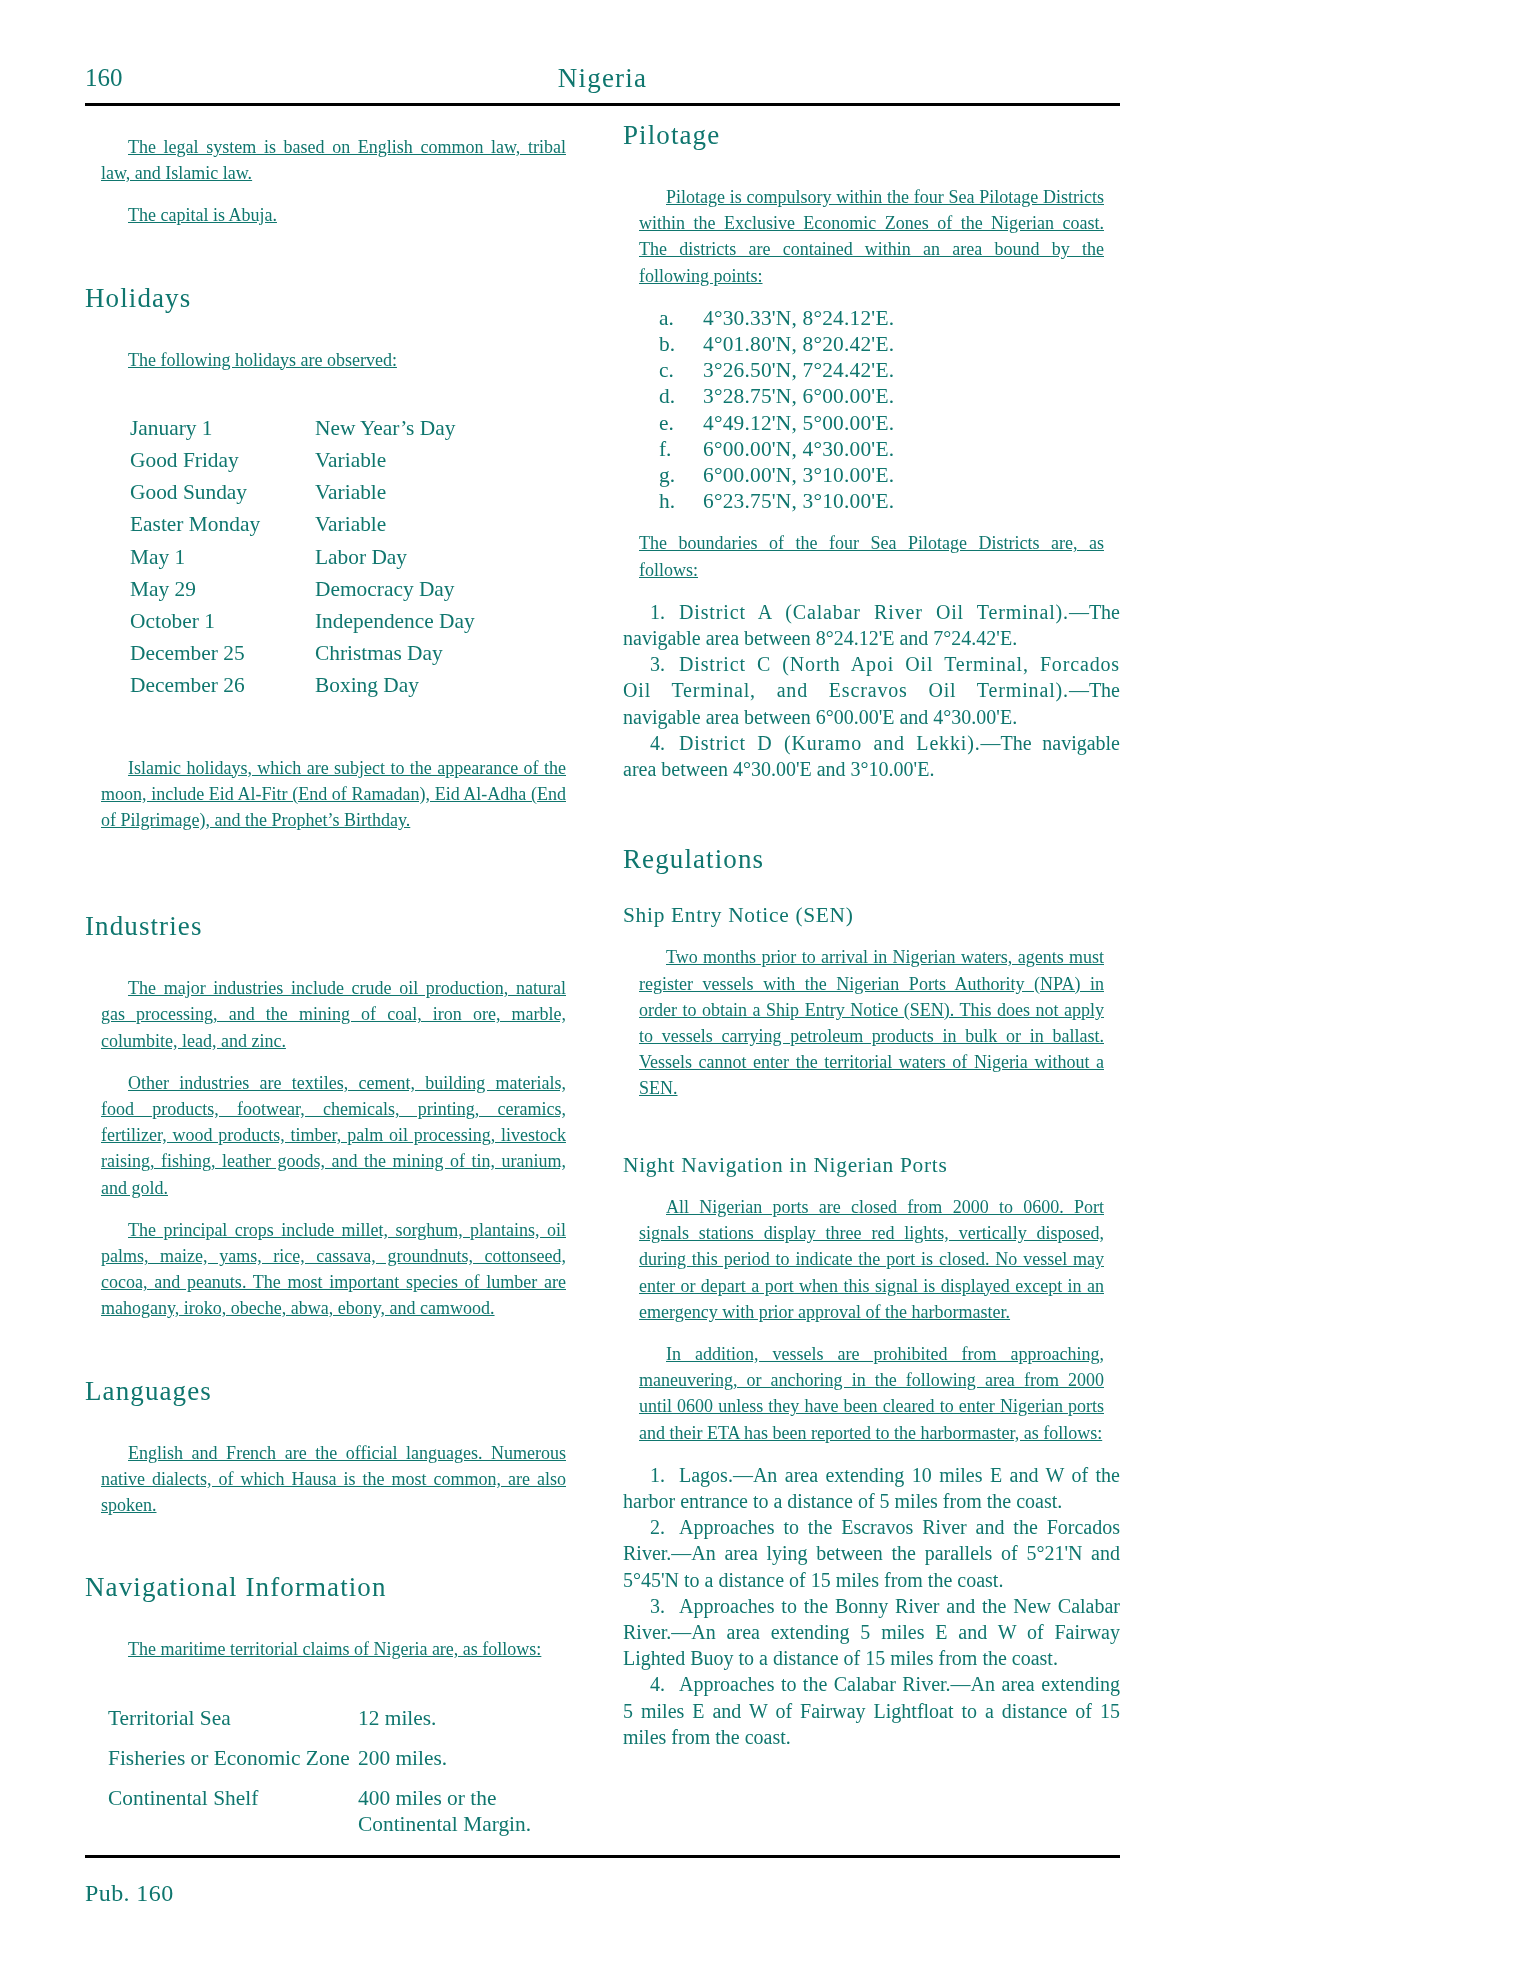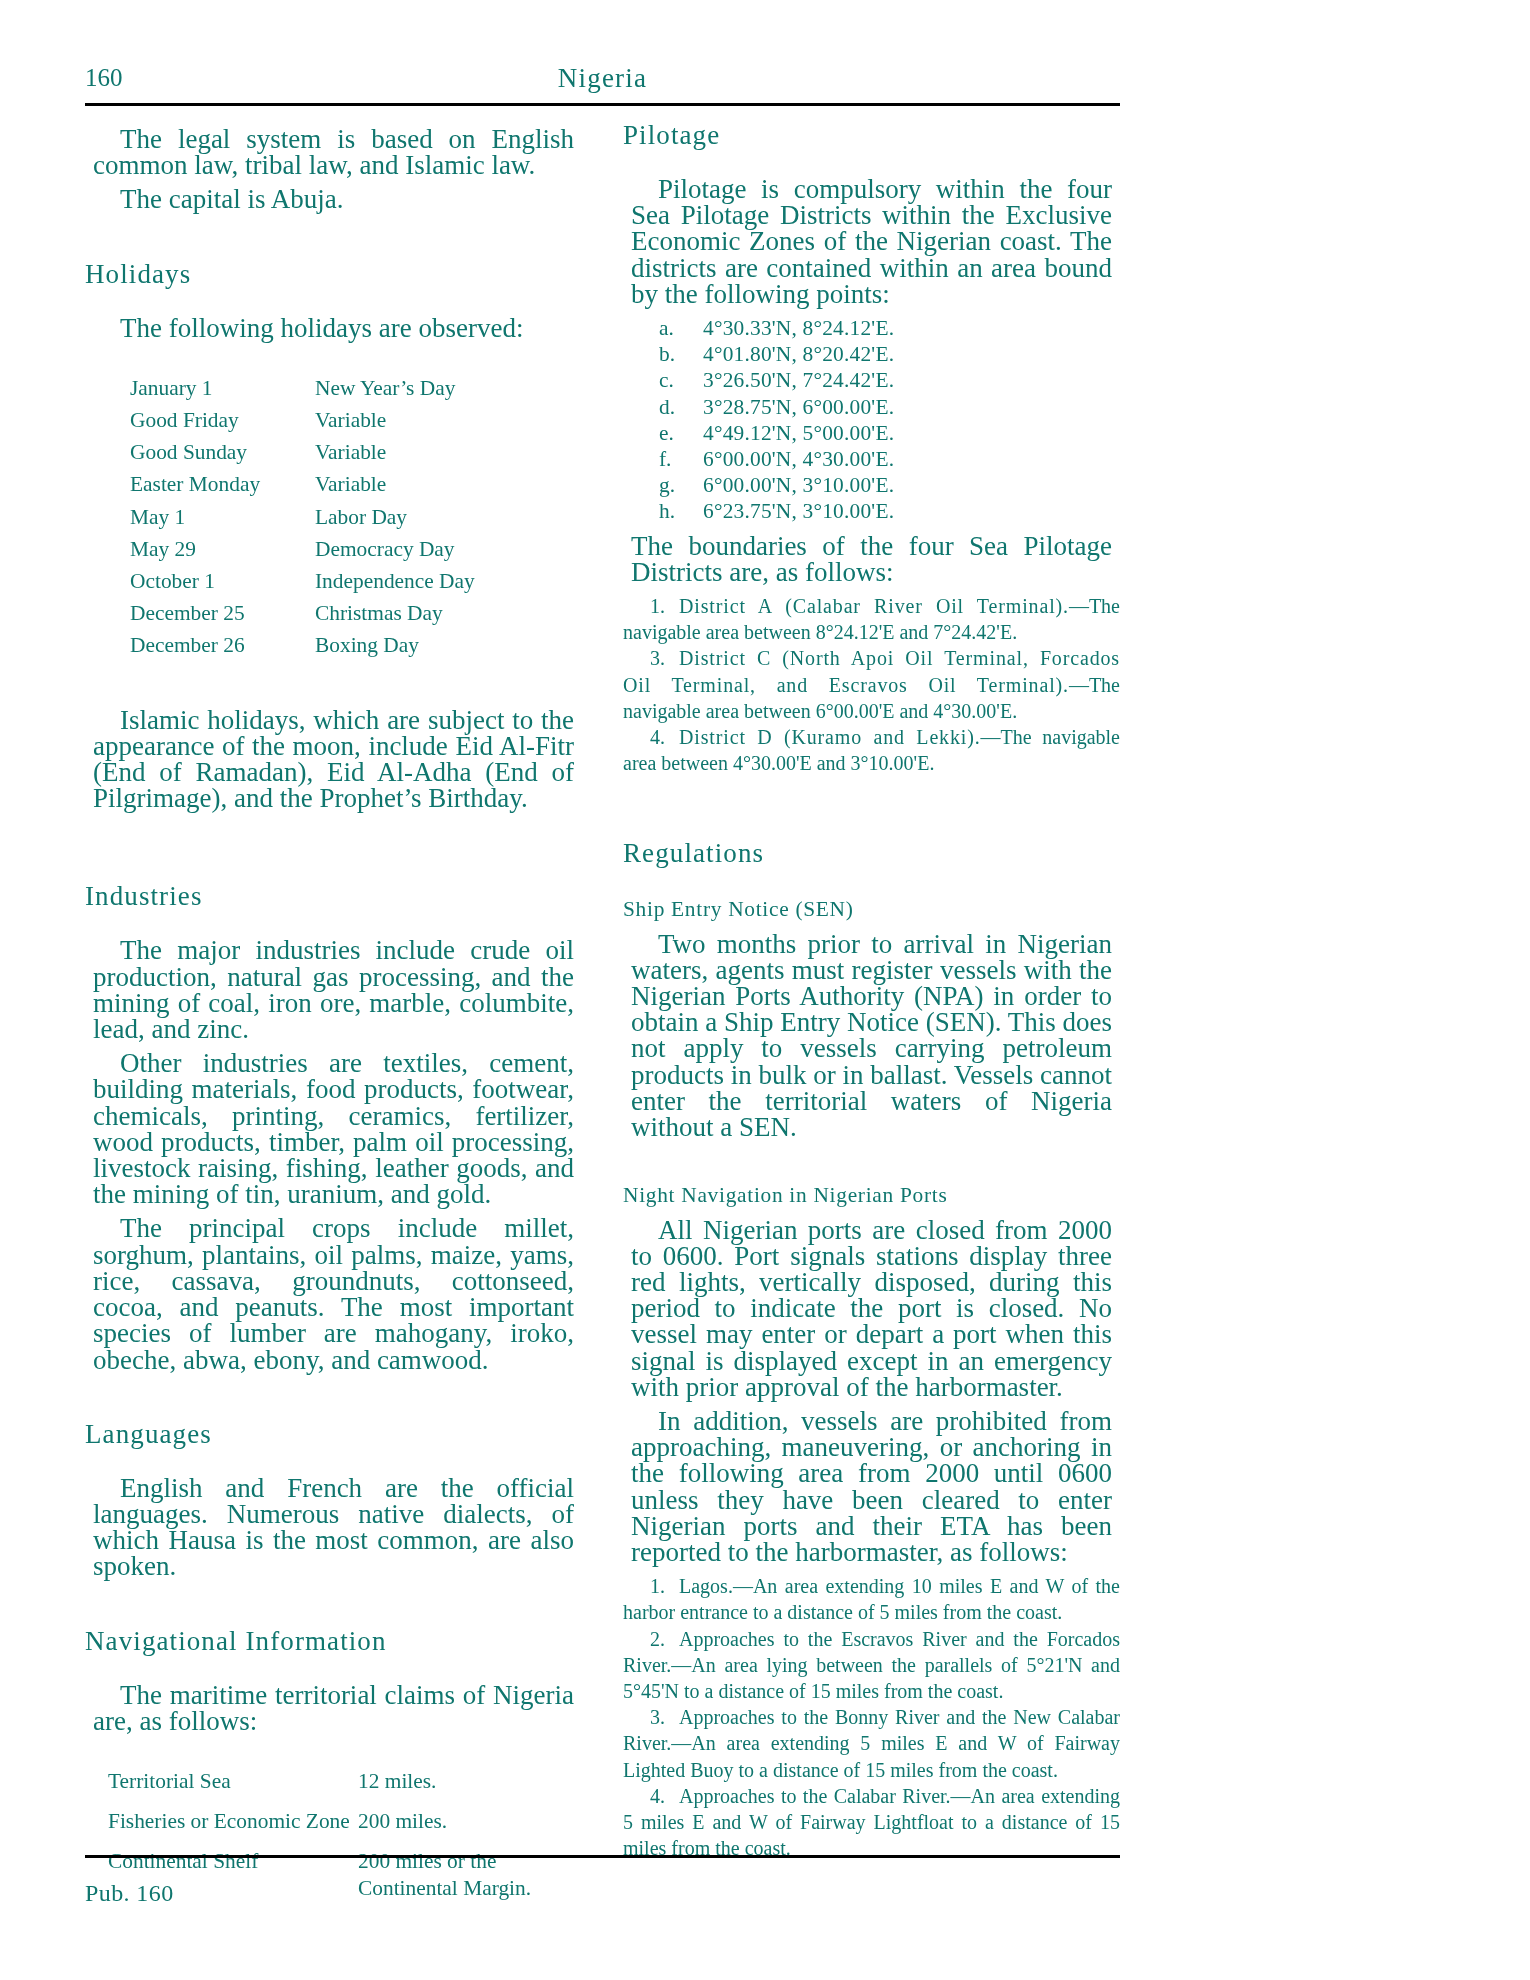--- a/index.html
+++ b/index.html
@@ -70,26 +70,27 @@
   .col {
     position: absolute;
     top: 118px;
     width: 497px;
   }
   .col-left { left: 85px; }
   .col-right { left: 623px; }
 
   
   p.body {
-    margin: 8px;
-    font-size: 27px;
+    margin: 16px;
+    font-size: 18px;
     line-height: 26.2px;
     text-align: justify;
     text-indent: 27px;
     hyphens: manual;
+    text-decoration: underline;
   }
   p.body.noindent { text-indent: 0; }
 
   h2.section {
     margin: 0;
     font-weight: normal;
     font-size: 27px;
     line-height: 34px;
     letter-spacing: 1.1px;
   }
@@ -258,21 +259,21 @@
         <tr>
           <td class="term">Territorial Sea</td>
           <td class="def">12 miles.</td>
         </tr>
         <tr>
           <td class="term">Fisheries or Economic Zone</td>
           <td class="def">200 miles.</td>
         </tr>
         <tr>
           <td class="term">Continental Shelf</td>
-          <td class="def">200 miles or the Continental Margin.</td>
+          <td class="def">400 miles or the Continental Margin.</td>
         </tr>
       </tbody>
     </table>
 
   </div>
 
   <div class="col col-right">
 
     <h2 class="section">Pilotage</h2>
     <div class="sp-after-h2"></div>

